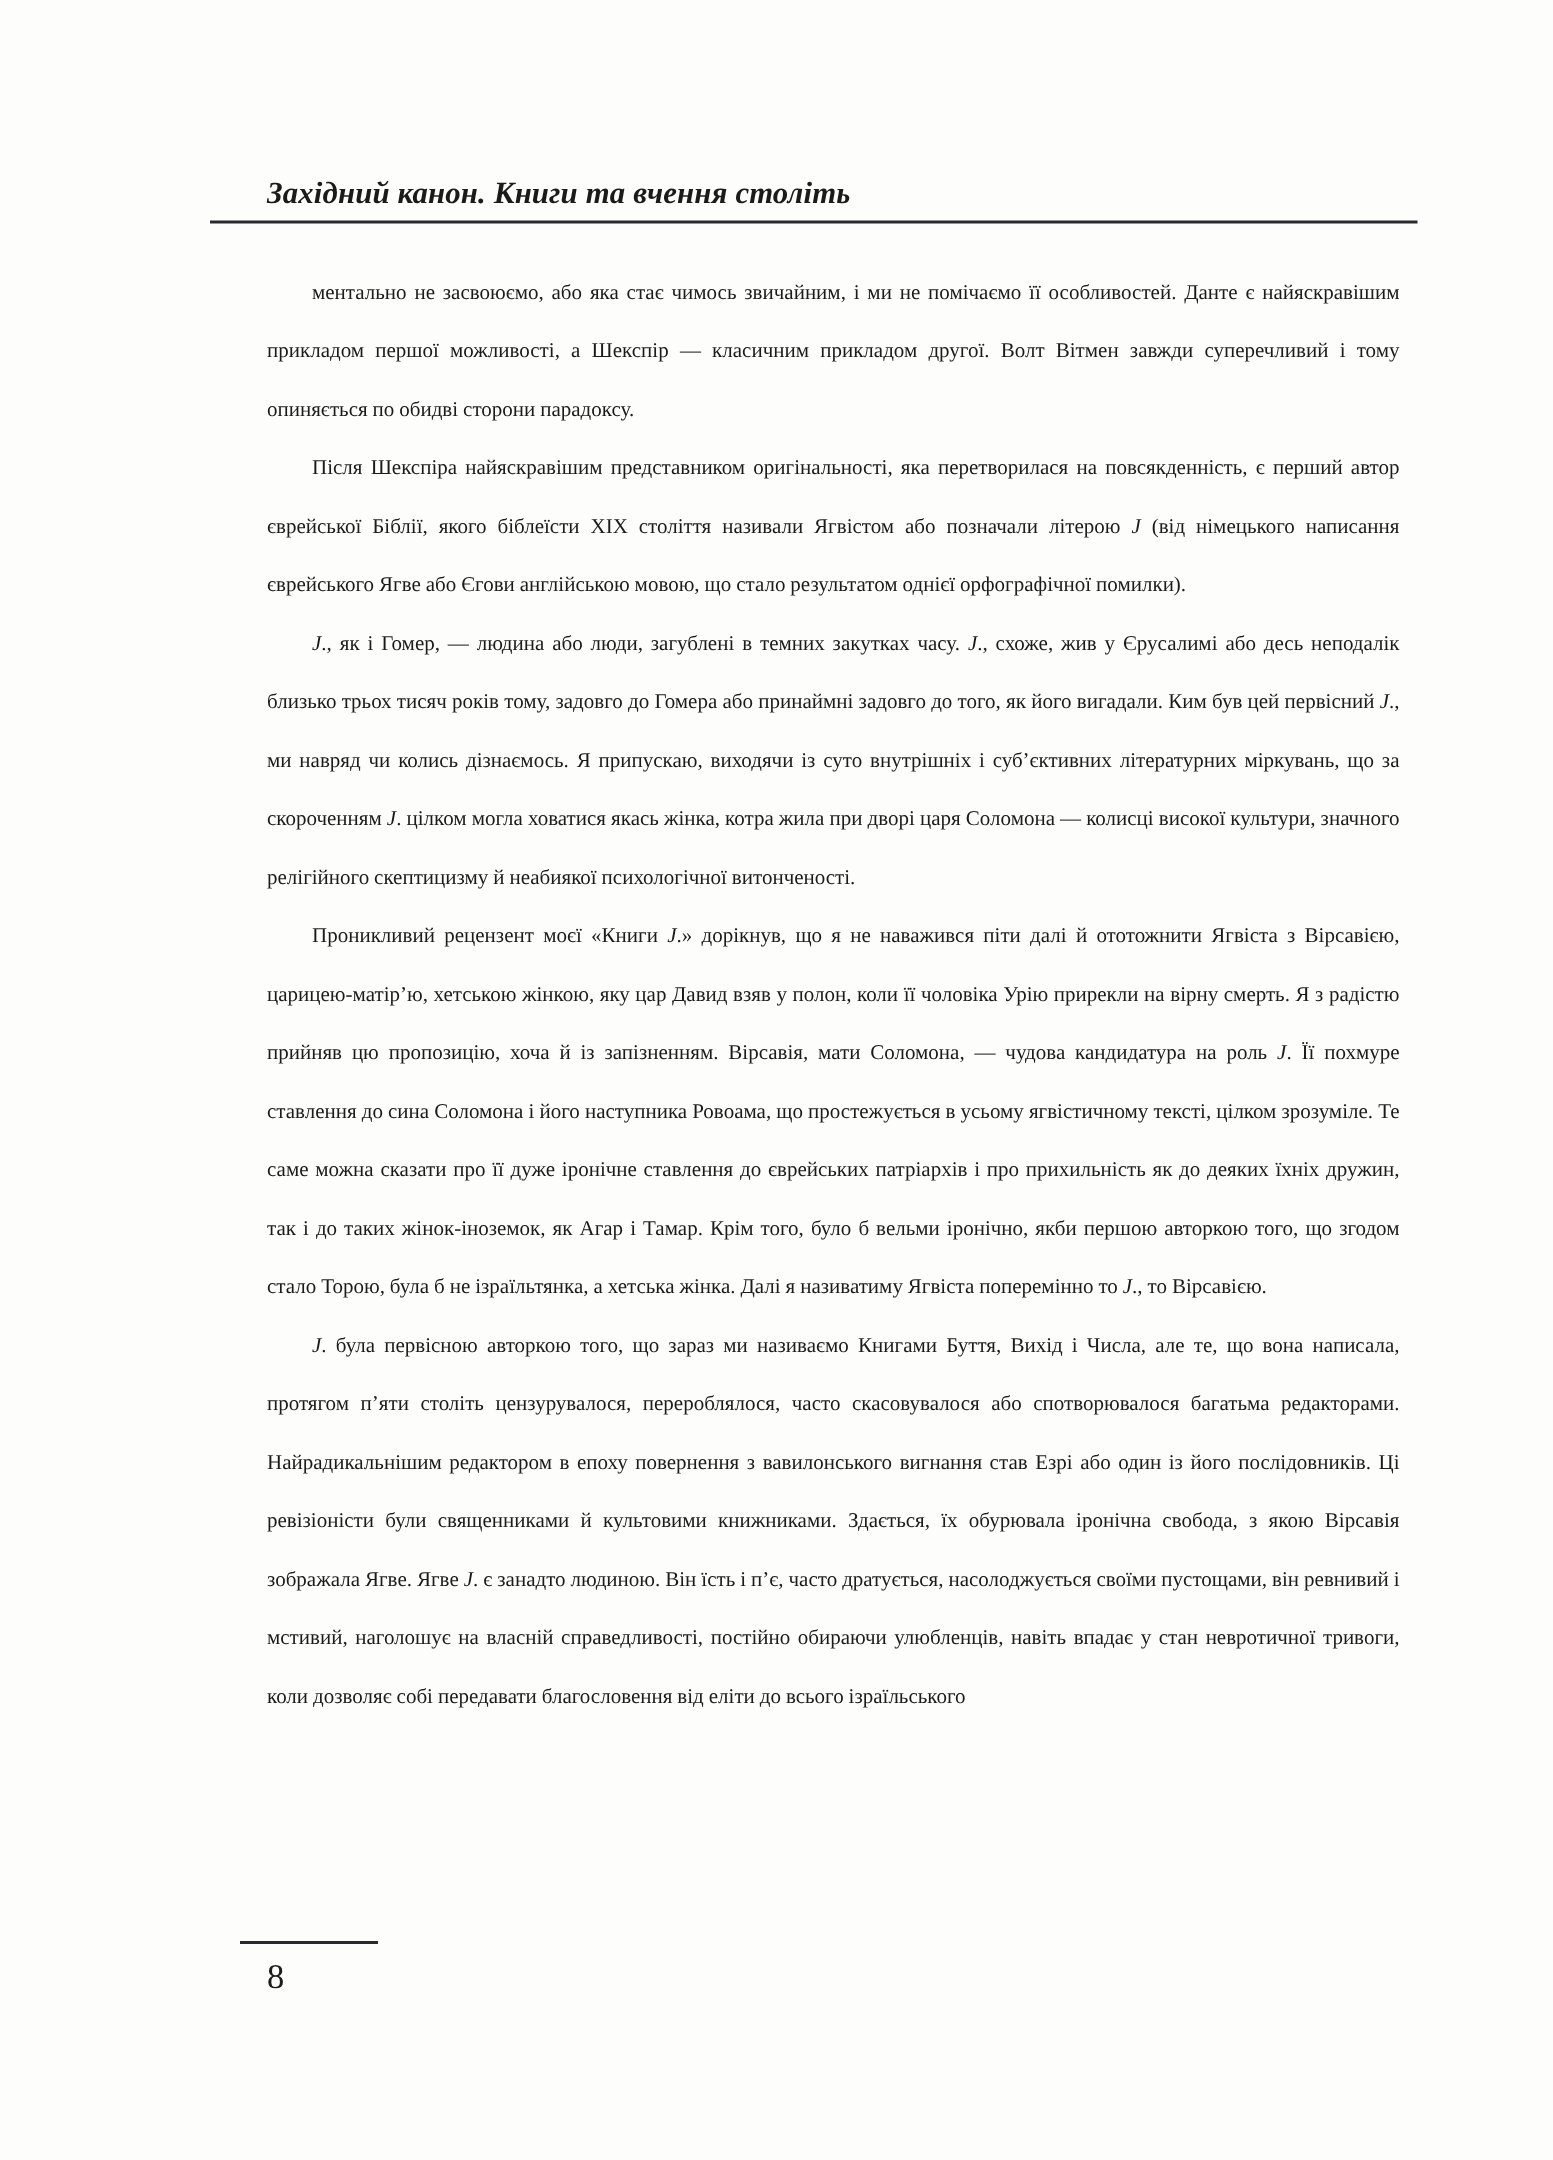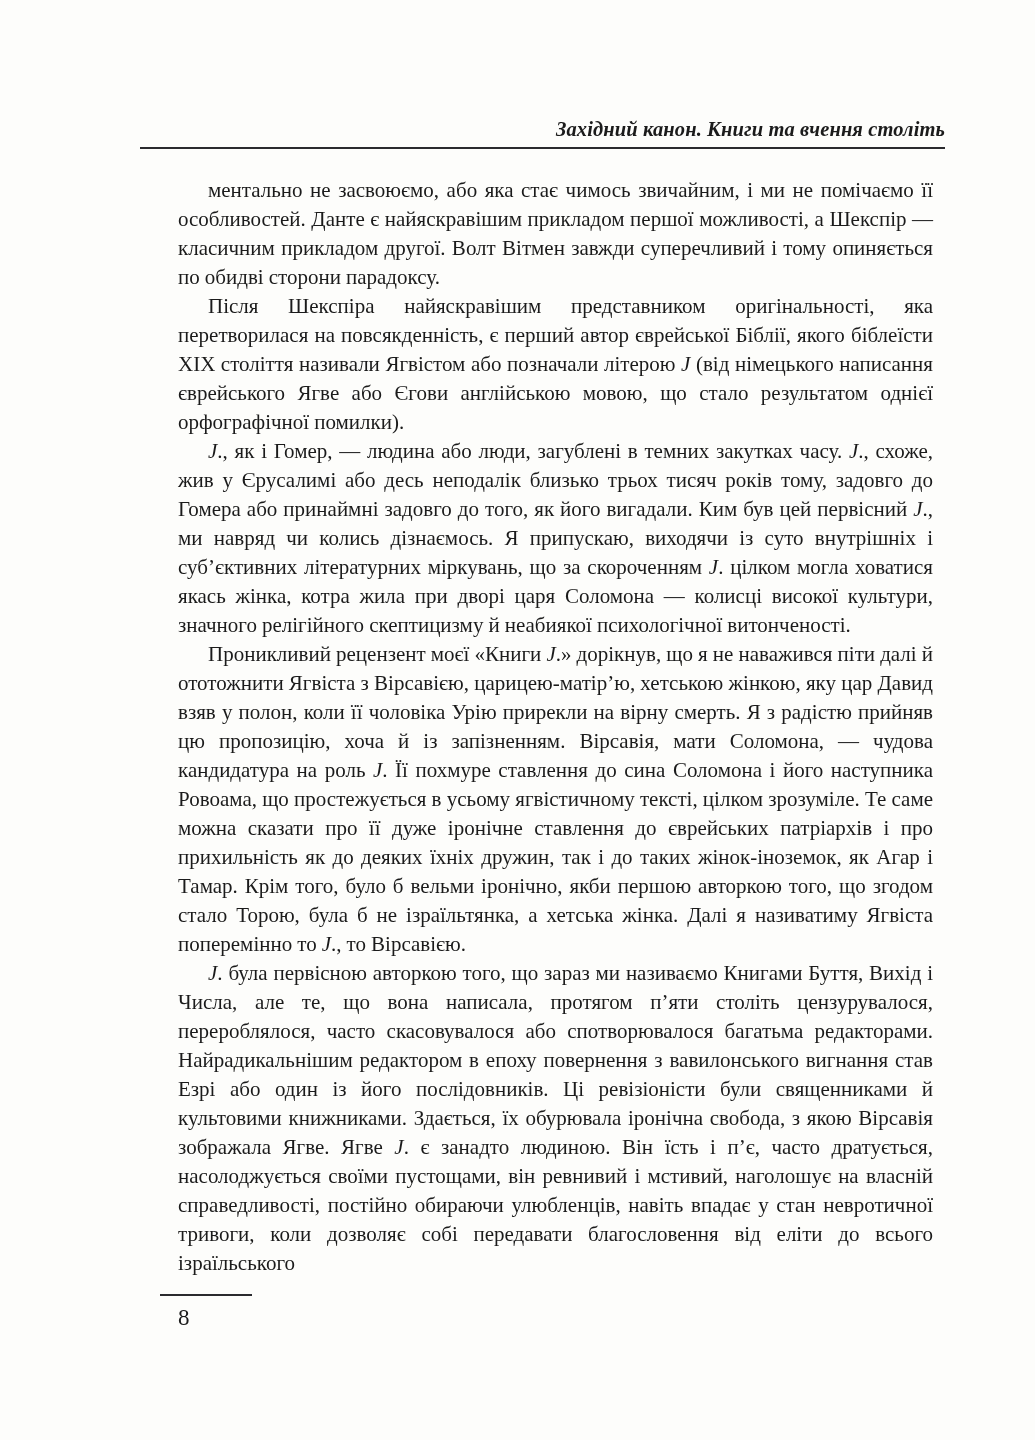--- a/index.html
+++ b/index.html
@@ -32,36 +32,35 @@
   }
   .running-head {
     font-style: italic;
     font-weight: 700;
     font-size: 20.5px;
     letter-spacing: 0.1px;
     color: #1b1b1b;
     padding-left: 38px;
     padding-bottom: 6px;
     white-space: nowrap;
-    text-align: right;
   }
   .head-rule {
     height: 2.2px;
     background: #2a2a2e;
     width: 805px;
   }
 
   
   .body-text {
     position: absolute;
     left: 178px;
     top: 176px;
     width: 755px;
-    font-size: 21px;
-    line-height: 29px;
+    font-size: 14px;
+    line-height: 39px;
     text-align: justify;
     text-align-last: left;
     color: #1b1b1b;
     -webkit-font-smoothing: antialiased;
   }
   .body-text p {
     margin: 0;
     text-indent: 30px;
     hyphens: manual;
     word-spacing: -0.2px;

